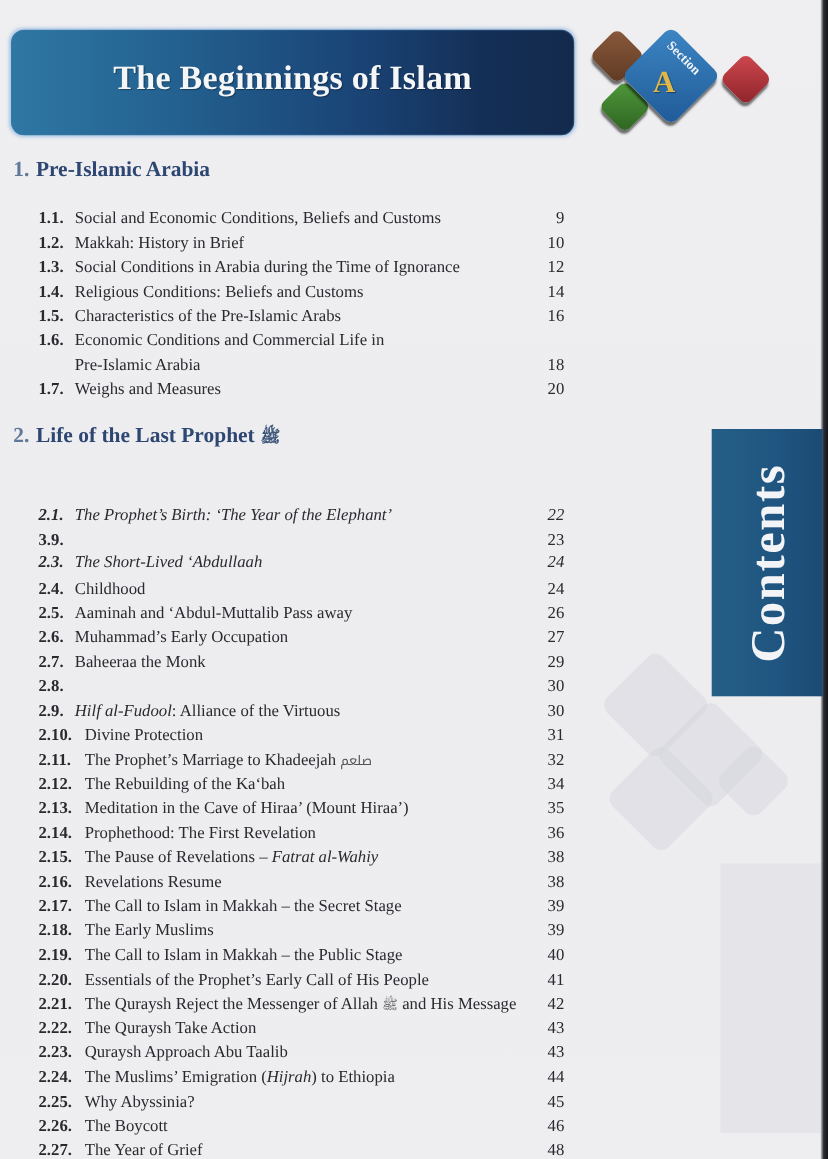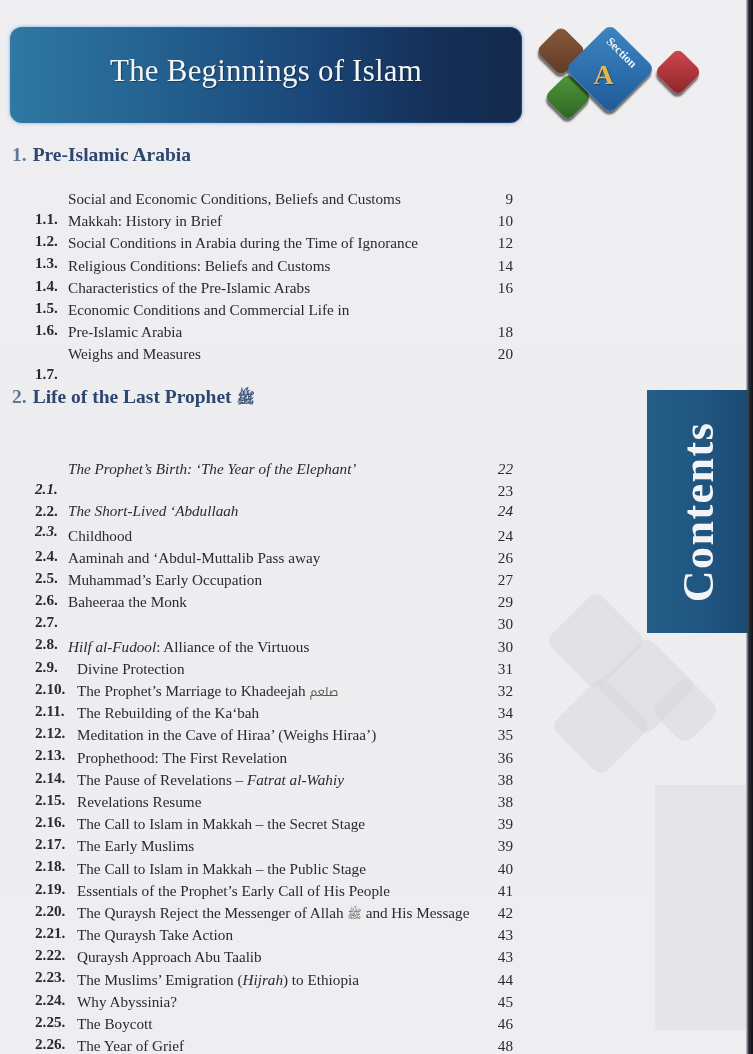--- a/index.html
+++ b/index.html
@@ -24,21 +24,21 @@
 
     
     .banner {
       position: absolute; left: 10px; top: 27px; width: 512px; height: 96px;
       border-radius: 12px;
       background: linear-gradient(90deg, #2f78a3 0%, #23608f 30%, #1a4577 60%, #142e55 85%, #132a4c 100%);
       box-shadow: 0 0 3px 1px rgba(120,170,220,0.6), inset 0 0 0 1px rgba(60,120,170,0.4);
     }
     .banner-title {
       position: absolute; left: 0; right: 0; top: 26px; text-align: center;
-      color: #f5f6f8; font-size: 31px; font-weight: normal; letter-spacing: 0.2px;
+      color: #f5f6f8; font-size: 31px; font-weight: bold; letter-spacing: 0.2px;
       text-shadow: 1px 1px 1px rgba(0,0,0,0.35);
     }
 
     
     .tile {
       position: absolute; border-radius: 7px; transform: rotate(45deg);
       box-shadow: 2px 3px 2px rgba(0,0,0,0.55);
     }
     .tile-brown { left: 543px; top: 33px; width: 36px; height: 36px;
       background: linear-gradient(135deg, #8a5a3c, #5e3a24); }
@@ -76,21 +76,21 @@
     
     .section-header {
       position: absolute; left: 12px; font-size: 19.5px; font-weight: bold; white-space: nowrap;
     }
     .section-num { color: #5f7897; }
     .section-title { color: #2d4672; margin-left: 6px; }
     .entry {
       position: absolute; left: 35px; width: 478px; height: 22px;
       font-size: 15.2px; line-height: 22px; white-space: nowrap;
     }
-    .entry-num { position: absolute; left: 0; font-weight: bold; color: #2a2a2e; margin-top: 20px; }
+    .entry-num { position: absolute; left: 0; font-weight: bold; color: #2a2a2e; }
     .entry-title { position: absolute; left: 33px; color: #2a2a2e; }
     .entry.wide .entry-title { left: 42px; }
     .entry-page { position: absolute; right: 0; color: #2a2a2e; }
     .seg-i { font-style: italic; }
     .seg-u { text-underline-offset: 2px; text-decoration-thickness: 1px; }
     .honorific { font-family: "DejaVu Sans", sans-serif; font-size: 12px; color: #555; }
   </style>
 </head>
 <body>
 
@@ -161,21 +161,21 @@
       <span class="entry-title"><span>Weighs and Measures</span></span>
       <span class="entry-page">20</span>
     </div>
     <div class="section-header" style="top: 386px;"><span class="section-num">2.</span><span class="section-title">Life of the Last Prophet</span><span class="honorific" style="font-size: 15px; color: rgb(59, 84, 120);"> ﷺ</span></div>
     <div class="entry" style="top: 458px; font-style: italic;">
       <span class="entry-num">2.1.</span>
       <span class="entry-title"><span>The Prophet’s Birth: ‘The Year of the Elephant’</span></span>
       <span class="entry-page">22</span>
     </div>
     <div class="entry" style="top: 480.2px;">
-      <span class="entry-num">2.2.</span>
+      <span class="entry-num">3.9.</span>
       <span class="entry-page">23</span>
     </div>
     <div class="entry" style="top: 500px; font-style: italic;">
       <span class="entry-num">2.3.</span>
       <span class="entry-title"><span>The Short-Lived ‘Abdullaah</span></span>
       <span class="entry-page">24</span>
     </div>
     <div class="entry" style="top: 524.6px;">
       <span class="entry-num">2.4.</span>
       <span class="entry-title"><span>Childhood</span></span>
@@ -215,21 +215,21 @@
       <span class="entry-title"><span>The Prophet’s Marriage to Khadeejah </span><span class="honorific">ﷵ</span></span>
       <span class="entry-page">32</span>
     </div>
     <div class="entry wide" style="top: 702.2px;">
       <span class="entry-num">2.12.</span>
       <span class="entry-title"><span>The Rebuilding of the Ka‘bah</span></span>
       <span class="entry-page">34</span>
     </div>
     <div class="entry wide" style="top: 724.4px;">
       <span class="entry-num">2.13.</span>
-      <span class="entry-title"><span>Meditation in the Cave of </span><span class="seg-u ">H</span><span>iraa’ (Weighs </span><span class="seg-u ">H</span><span>iraa’)</span></span>
+      <span class="entry-title"><span>Meditation in the Cave of </span><span class="seg-u ">H</span><span>iraa’ (Mount </span><span class="seg-u ">H</span><span>iraa’)</span></span>
       <span class="entry-page">35</span>
     </div>
     <div class="entry wide" style="top: 746.6px;">
       <span class="entry-num">2.14.</span>
       <span class="entry-title"><span>Prophethood: The First Revelation</span></span>
       <span class="entry-page">36</span>
     </div>
     <div class="entry wide" style="top: 768.8px;">
       <span class="entry-num">2.15.</span>
       <span class="entry-title"><span>The Pause of Revelations – </span><span class="seg-i ">Fatrat al-Wa</span><span class="seg-i seg-u ">h</span><span class="seg-i ">iy</span></span>

